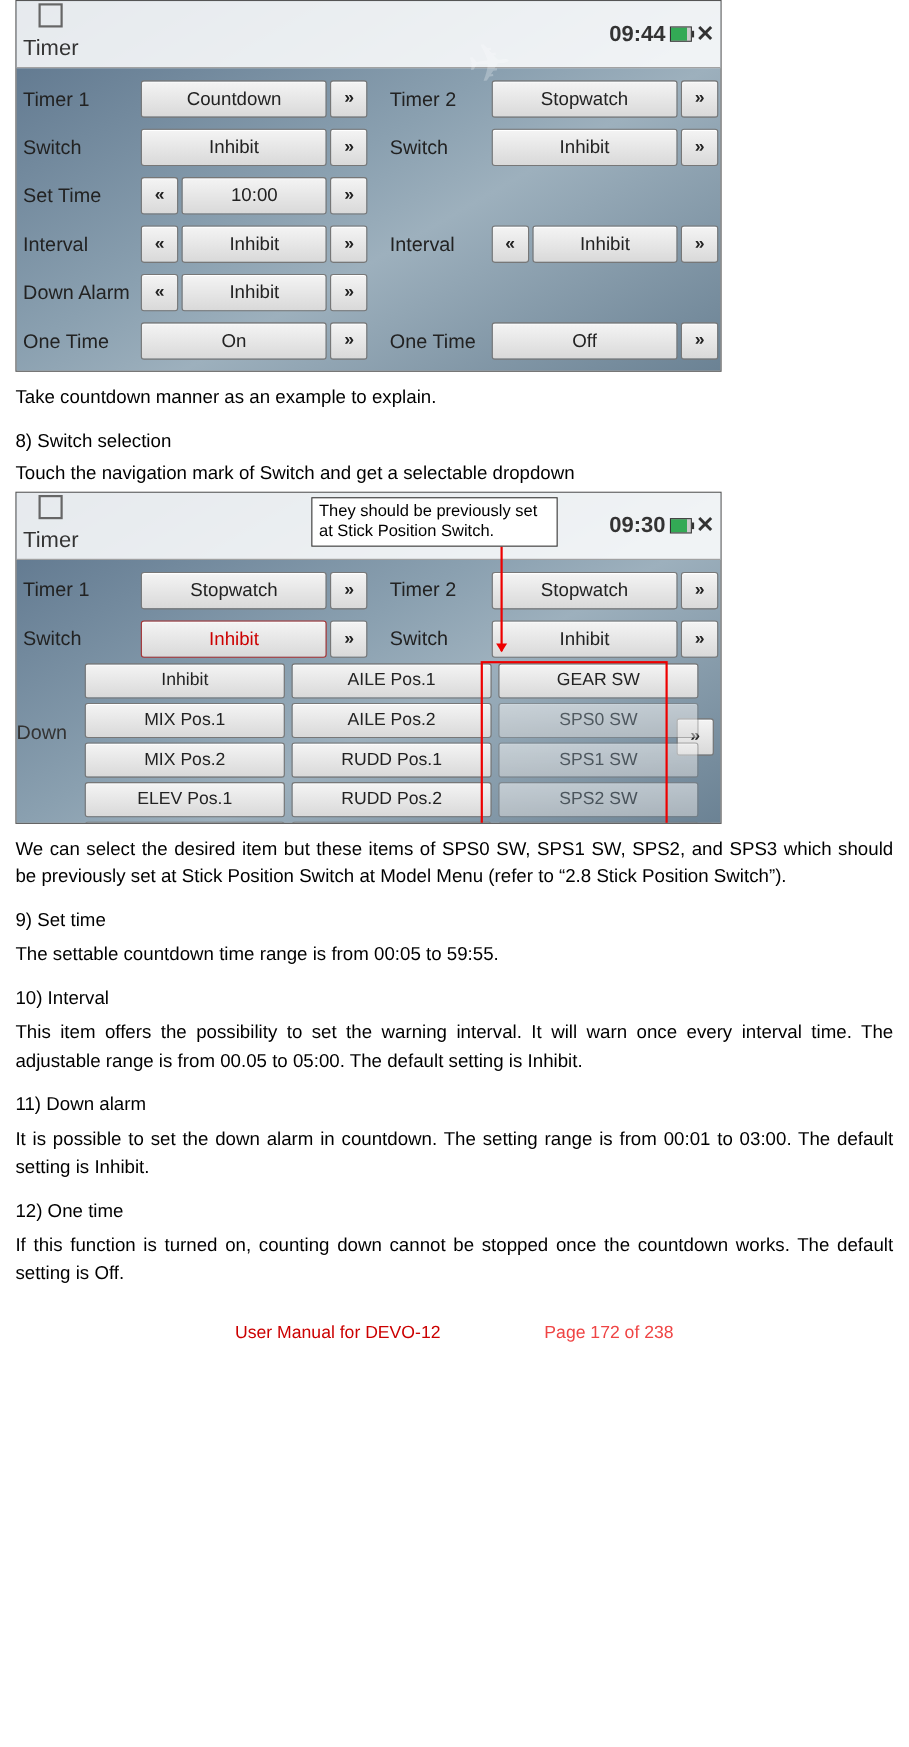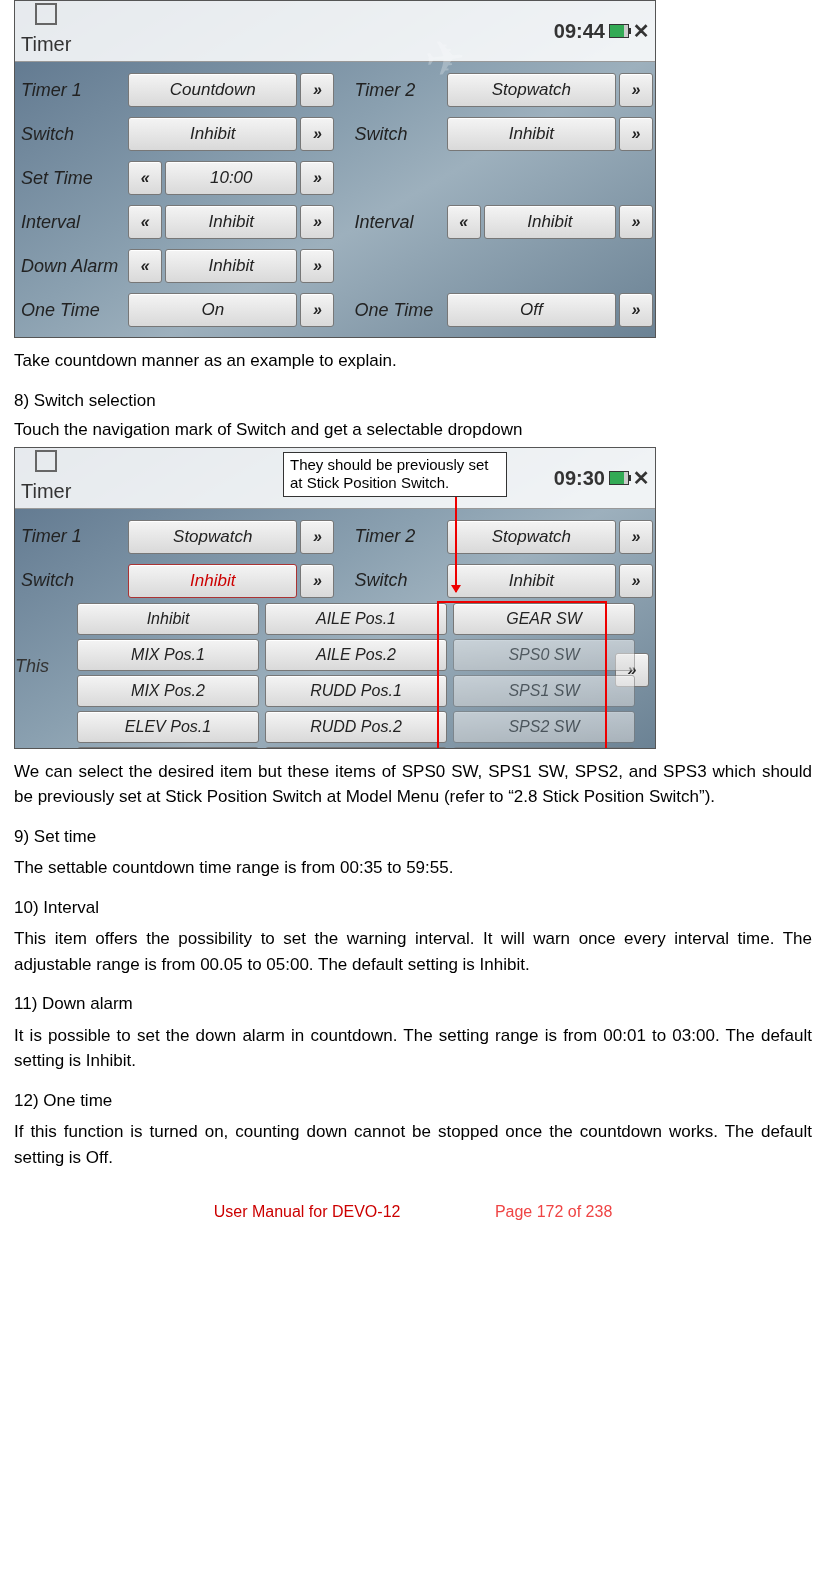--- a/index.html
+++ b/index.html
@@ -50,21 +50,20 @@
   }
   .batt-icon::after {
     content: ""; position: absolute; right: -3px; top: 3px; width: 2px; height: 6px; background: #333;
   }
   .x-icon {
     width: 16px; height: 16px; display: inline-flex; align-items: center; justify-content: center;
     color: #333; font-weight: bold;
   }
   .ss-body {
     padding: 6px 2px;
-    font-style: italic;
   }
   .row {
     display: flex;
     align-items: center;
     min-height: 44px;
     gap: 4px;
   }
   .col-label-l { width: 105px; padding-left: 4px; font-size: 18px; color: #222; }
   .col-ctrl-l  { width: 210px; display: flex; gap: 3px; }
   .col-label-r { width: 90px; padding-left: 16px; font-size: 18px; color: #222; }
@@ -288,21 +287,21 @@
           <span class="btn arrow">»</span>
         </div>
         <div class="col-label-r">Switch</div>
         <div class="col-ctrl-r">
           <span class="btn wide">Inhibit</span>
           <span class="btn arrow">»</span>
         </div>
       </div>
 
       <div style="position:relative;">
-        <div style="position:absolute; left:-2px; top:50px; font-size:18px;">This</div>
+        <div style="position:absolute; left:-2px; top:50px; font-size:18px;">Down</div>
         <div style="position:absolute; left:-2px; top:145px; font-size:18px;">One</div>
         <div style="position:absolute; right:4px; top:50px;">
           <span class="btn arrow">»</span>
         </div>
         <div style="position:absolute; right:4px; top:145px;">
           <span class="btn arrow">»</span>
         </div>
         <div class="dd-panel">
           <span class="btn full">Inhibit</span>
           <span class="btn full">AILE Pos.1</span>
@@ -321,21 +320,21 @@
           <span class="btn full" style="opacity:.55">SPS3 SW</span>
         </div>
         <div class="red-box" style="top:-2px; left:420px; width:166px; height:172px;"></div>
       </div>
     </div>
   </div>
 
   <p class="body">We can select the desired item but these items of SPS0 SW, SPS1 SW, SPS2, and SPS3 which should be previously set at Stick Position Switch at Model Menu (refer to “2.8 Stick Position Switch”).</p>
 
   <p class="tight">9)   Set time</p>
-  <p class="body">The settable countdown time range is from 00:35 to 59:55.</p>
+  <p class="body">The settable countdown time range is from 00:05 to 59:55.</p>
 
   <p class="tight">10) Interval</p>
   <p class="body">This item offers the possibility to set the warning interval. It will warn once every interval time. The adjustable range is from 00.05 to 05:00. The default setting is Inhibit.</p>
 
   <p class="tight">11) Down alarm</p>
   <p class="body">It is possible to set the down alarm in countdown. The setting range is from 00:01 to 03:00. The default setting is Inhibit.</p>
 
   <p class="tight">12) One time</p>
   <p class="body">If this function is turned on, counting down cannot be stopped once the countdown works. The default setting is Off.</p>
 

